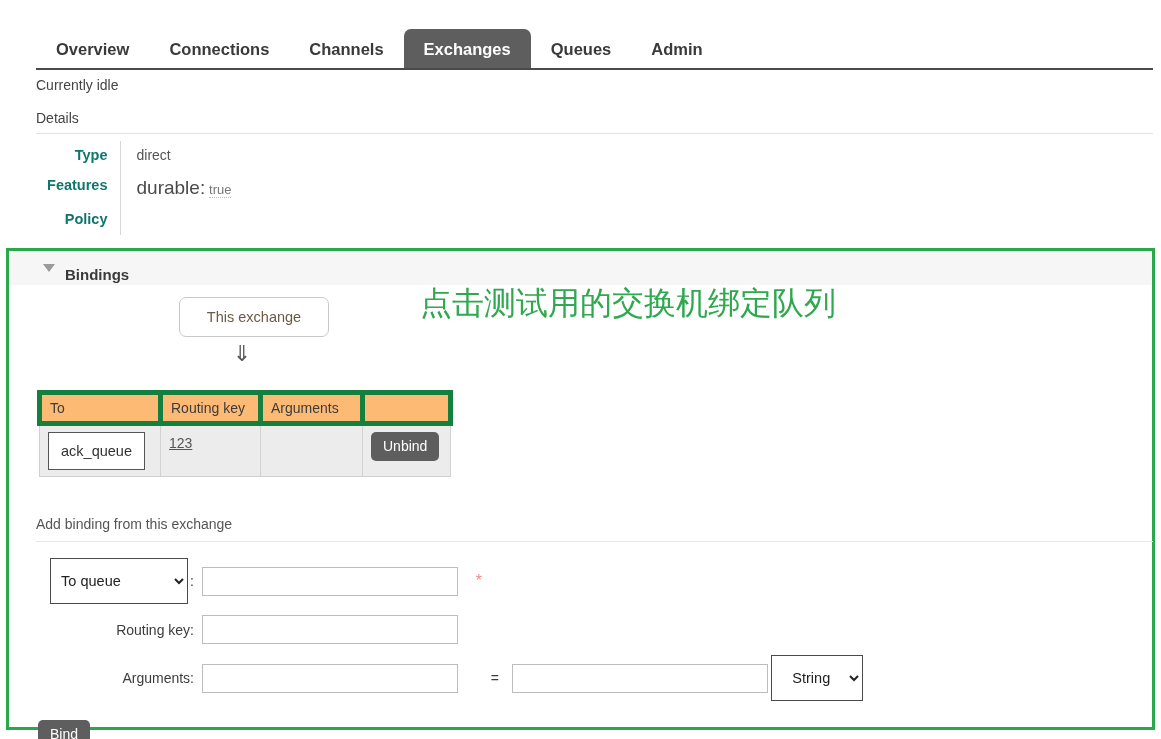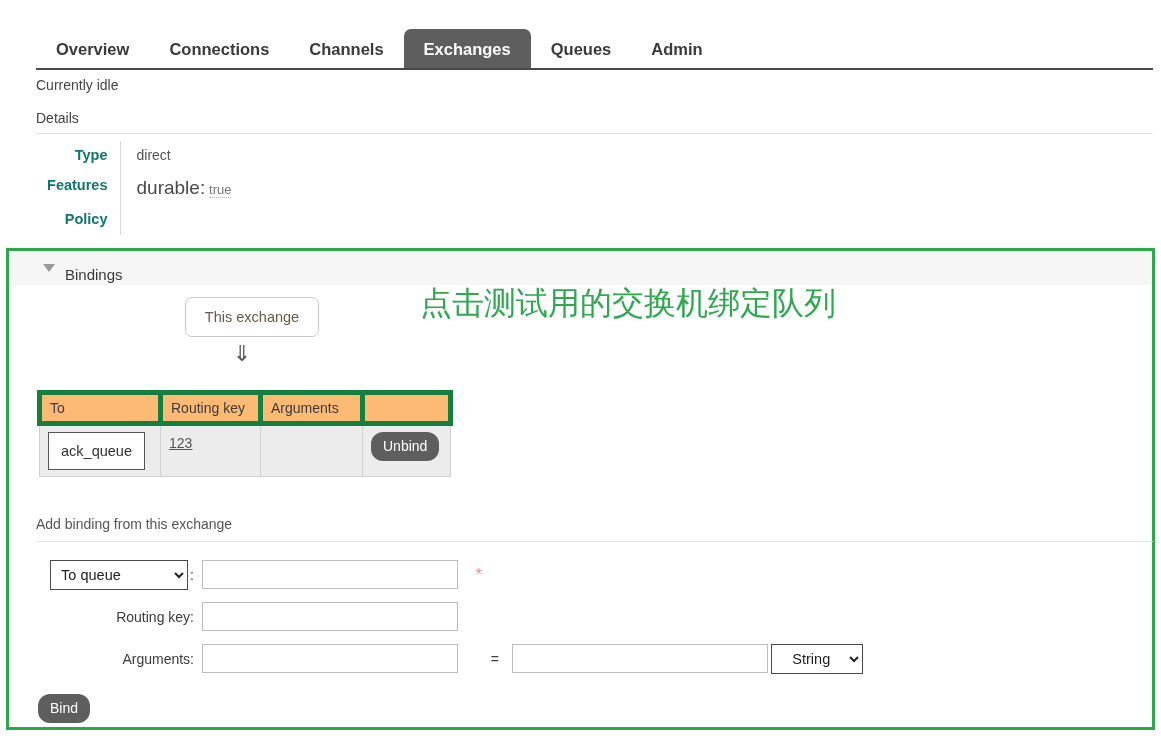--- a/index.html
+++ b/index.html
@@ -144,31 +144,31 @@
     width: 0;
     height: 0;
     border-left: 6px solid transparent;
     border-right: 6px solid transparent;
     border-top: 8px solid #9a9a9a;
     margin-left: 34px;
     margin-right: 10px;
   }
   .bindings-title {
     font-size: 15px;
-    font-weight: normal;
+    font-weight: bold;
     color: #3a3a3a;
     margin-top: 12px;
   }
 
   
   .this-exchange {
     position: absolute;
-    left: 185px;
+    left: 179px;
     top: 297px;
-    width: 134px;
+    width: 150px;
     height: 40px;
     border: 1px solid #c9c9c9;
     border-radius: 7px;
     background: #ffffff;
     display: flex;
     align-items: center;
     justify-content: center;
     font-size: 14.5px;
     color: #6b5a44;
     box-sizing: border-box;
@@ -235,21 +235,21 @@
     display: block;
     padding-top: 3px;
     font-size: 14px;
     color: #555555;
   }
   .btn-dark {
     display: inline-block;
     background: #5e5e5e;
     color: #ffffff;
     border: none;
-    border-radius: 12px;
+    border-radius: 5px;
     padding: 6px 12px;
     font-size: 14px;
     font-family: "Liberation Sans", sans-serif;
     cursor: pointer;
     line-height: 1.2;
   }
 
   
   .form-title {
     position: absolute;
@@ -287,21 +287,21 @@
     width: 166px;
     box-sizing: border-box;
   }
   select.sel {
     font-family: "Liberation Sans", sans-serif;
     font-size: 14.5px;
     color: #222222;
     border: 1px solid #4a4a4a;
     background: #ffffff;
     padding: 4px 6px;
-    height: 30px;
+    height: 46px;
     box-sizing: border-box;
   }
   .sel-toqueue { width: 138px; }
   .sel-string { width: 92px; text-align: center; }
   .colon {
     font-size: 14px;
     color: #3c3c3c;
     padding-left: 2px;
   }
   input.txt {

